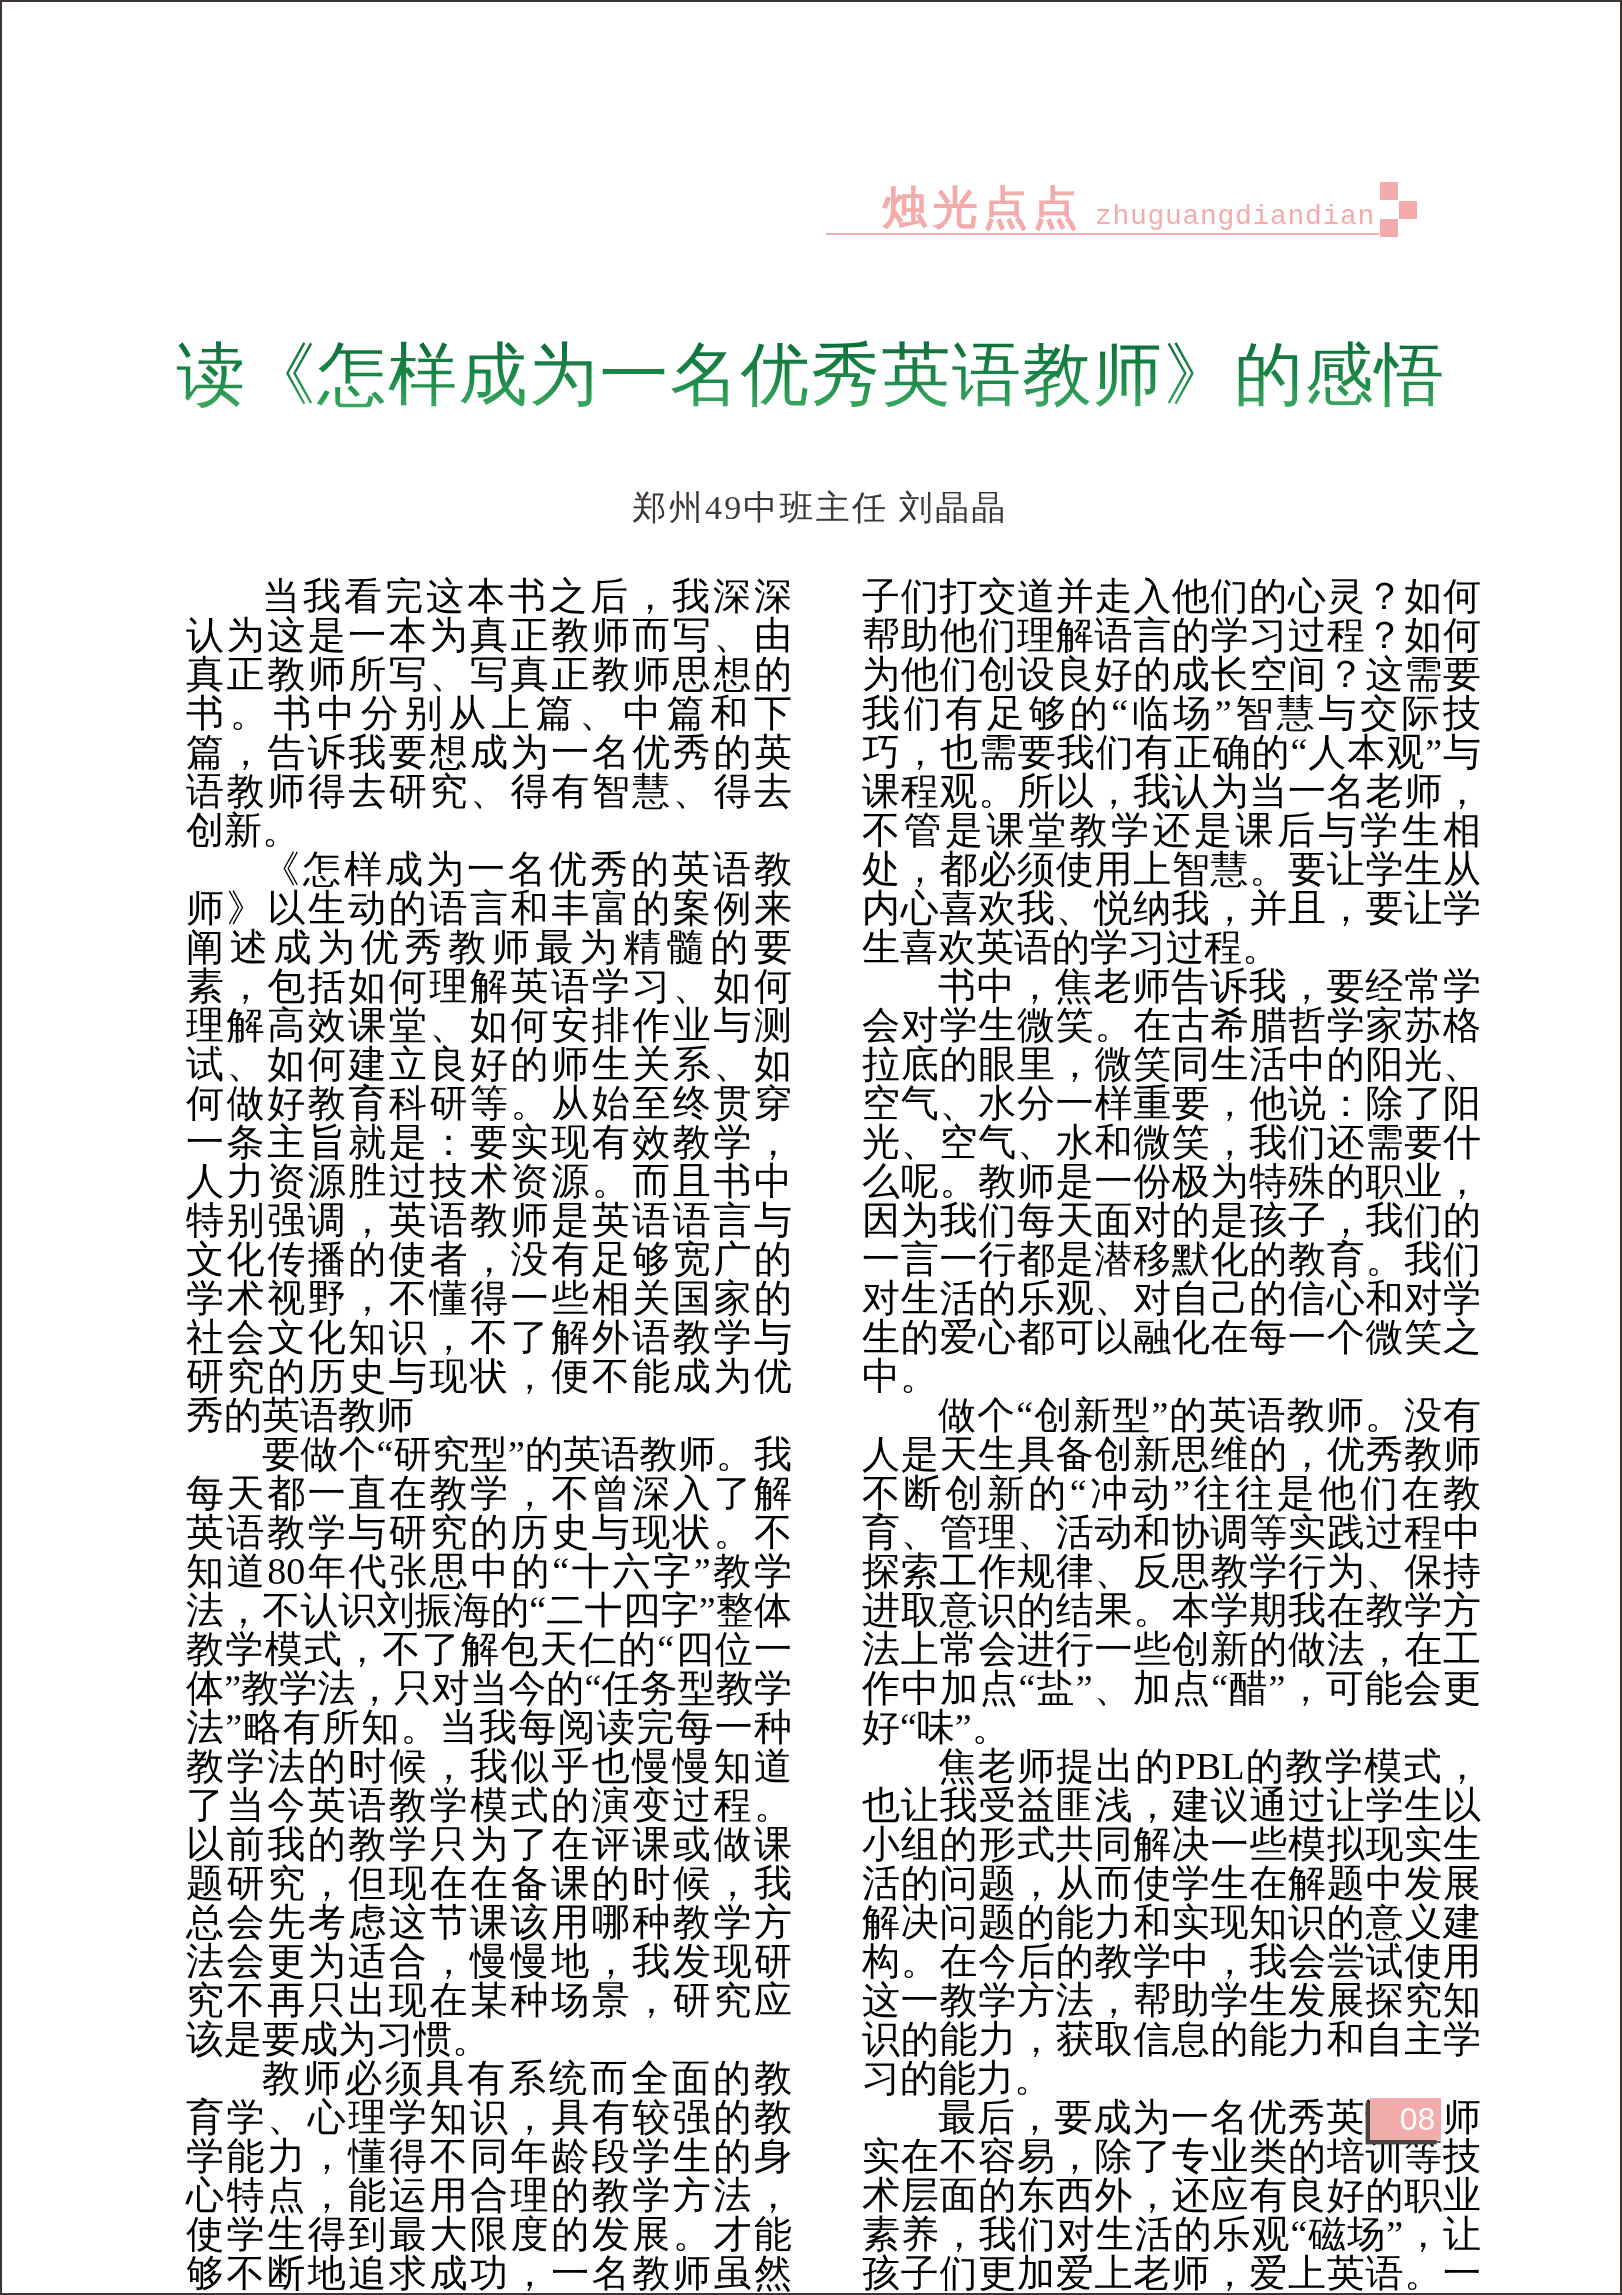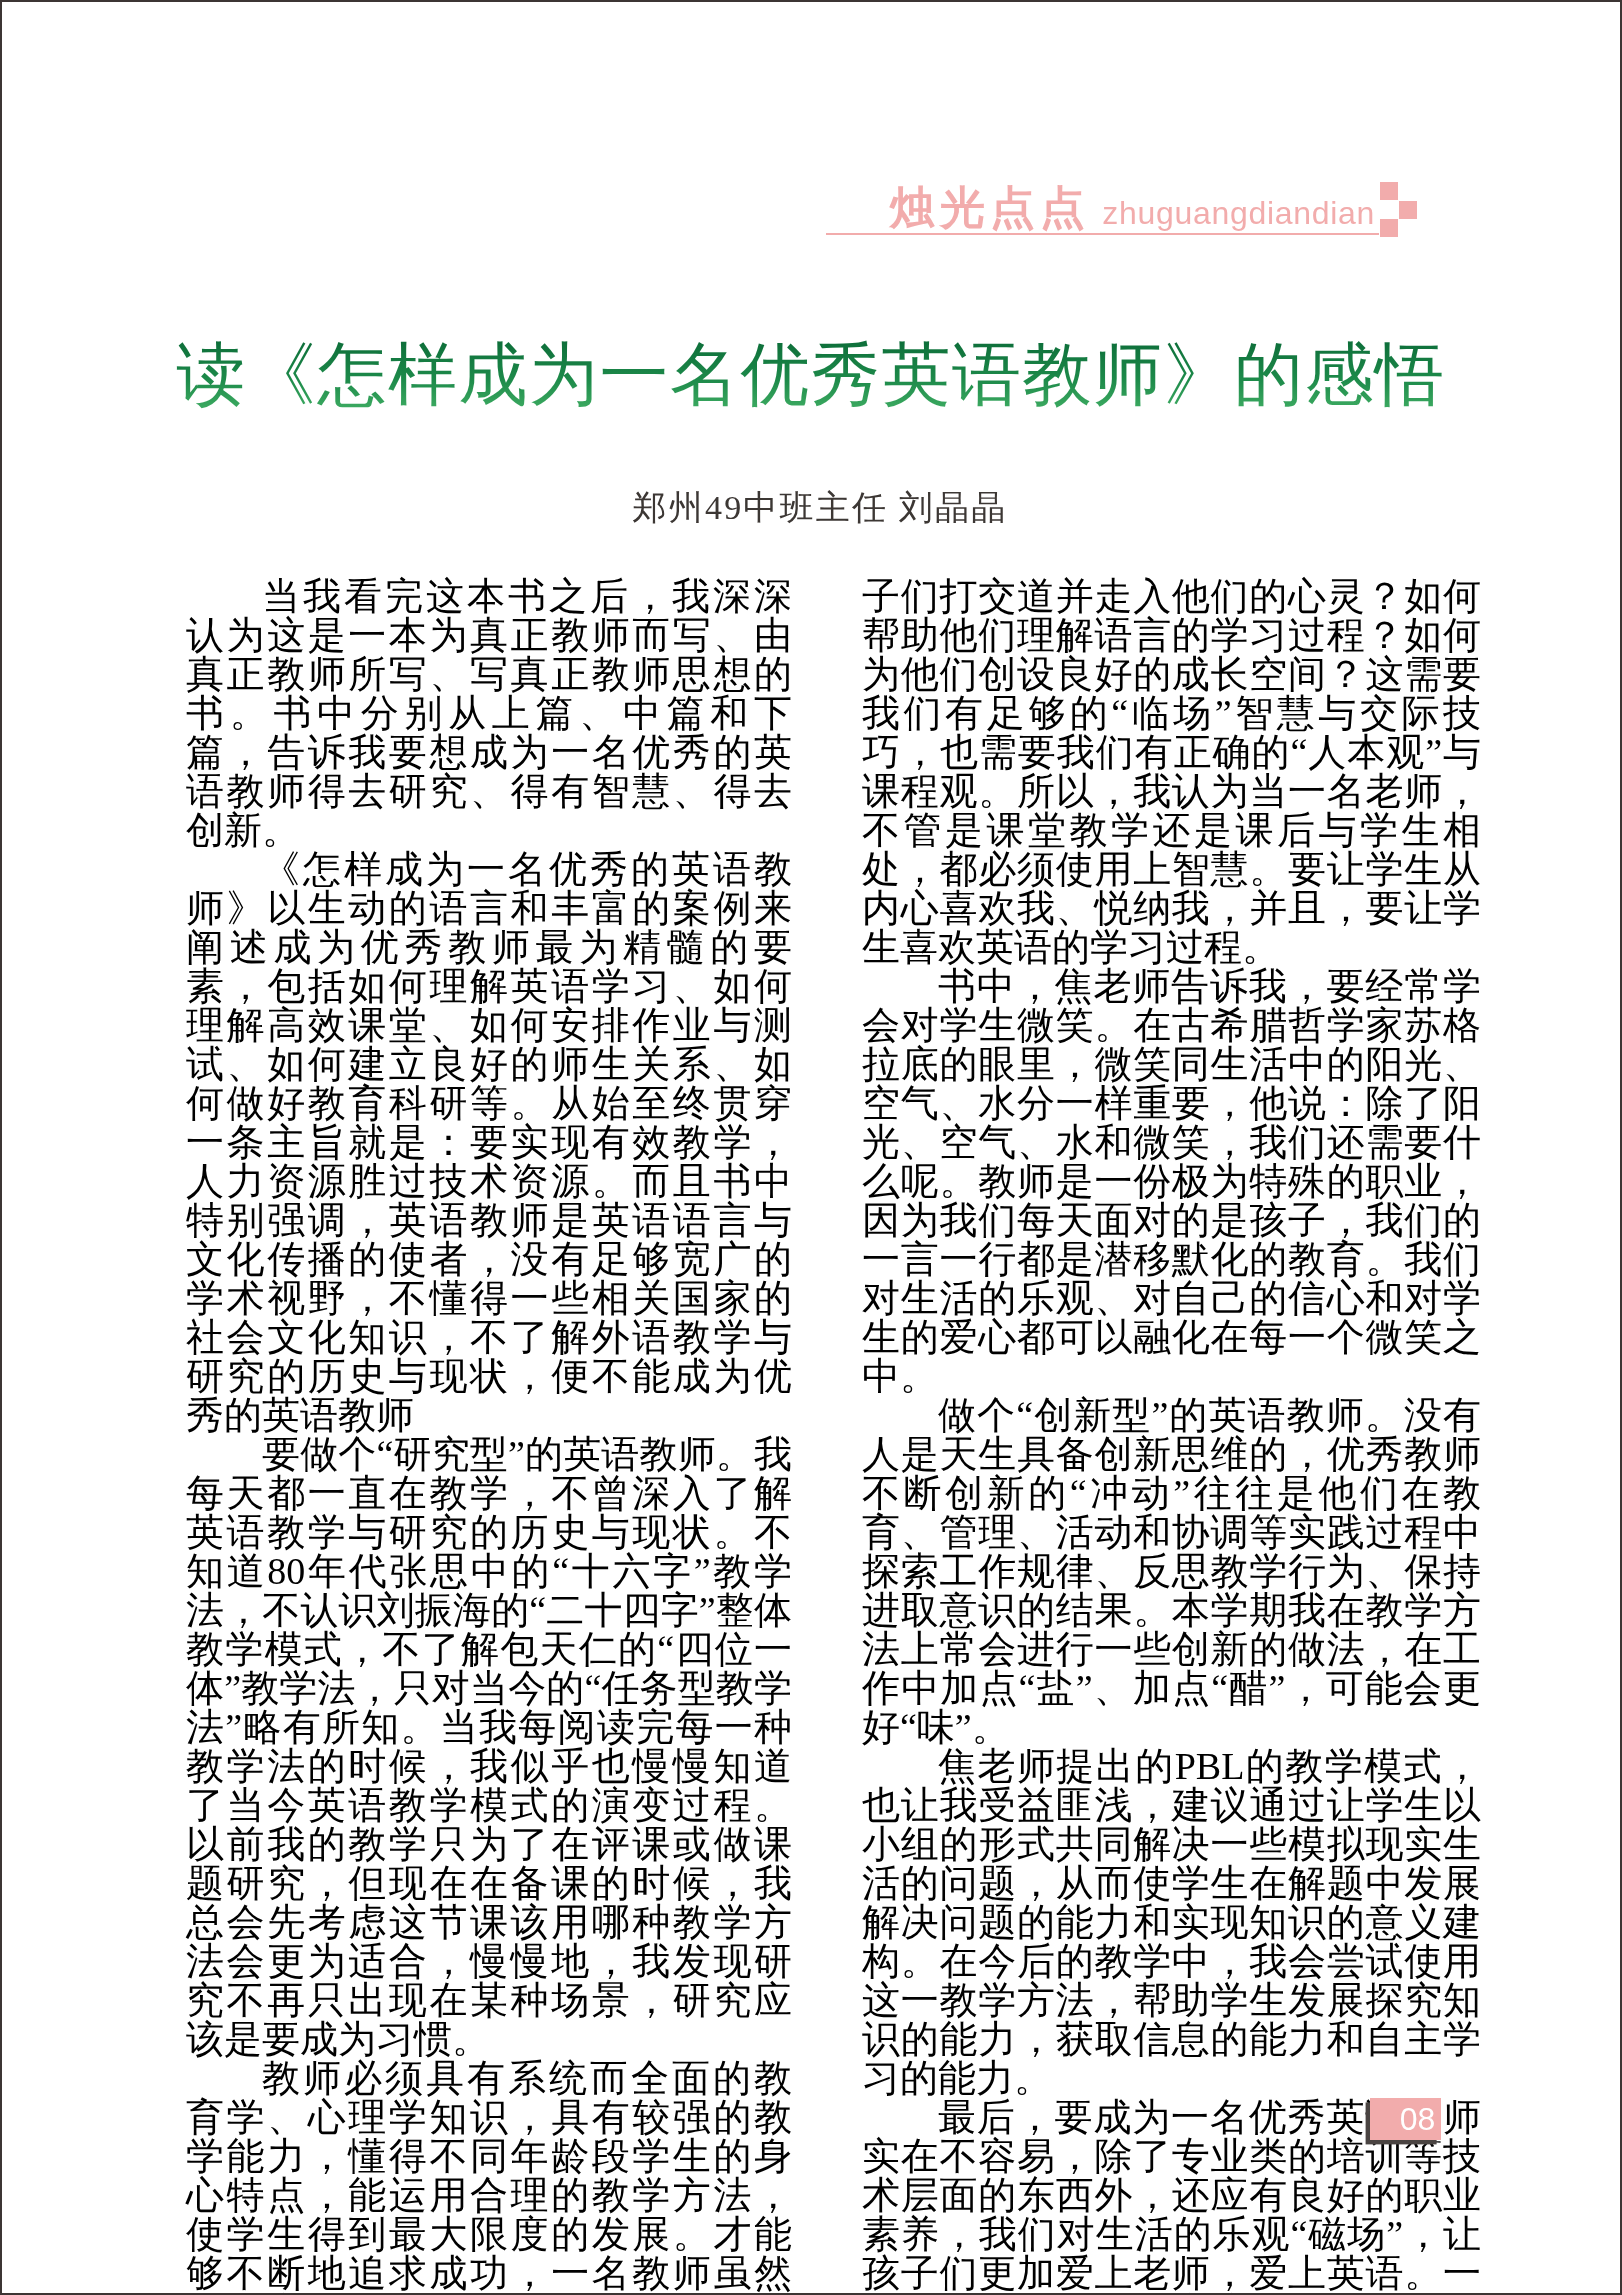--- a/index.html
+++ b/index.html
@@ -32,22 +32,22 @@
     color: #f2acac;
     white-space: nowrap;
   }
   .header-cn {
     font-size: 45px;
     font-weight: bold;
     letter-spacing: 5.1px;
     line-height: 1;
   }
   .header-py {
-    font-family: Liberation Sans, sans-serif;
-    font-size: 32px;
+    font-family: Liberation Mono, monospace;
+    font-size: 28px;
     line-height: 1.05;
     letter-spacing: 0.7px;
   }
   .header-rule {
     position: absolute;
     left: 824px;
     top: 231px;
     width: 553px;
     height: 2.2px;
     background: #f2acac;

